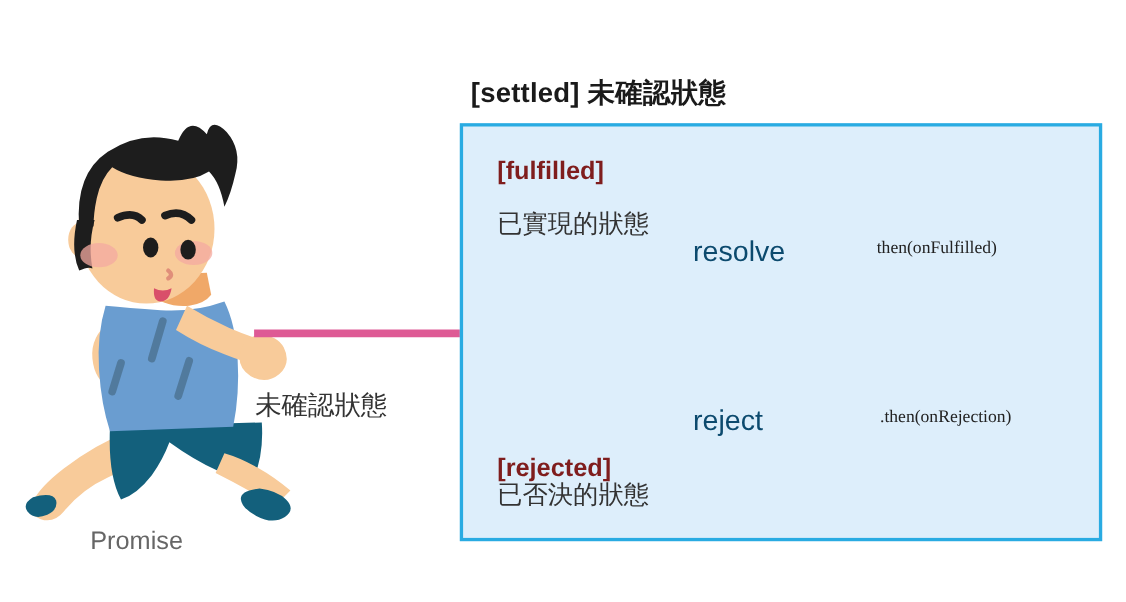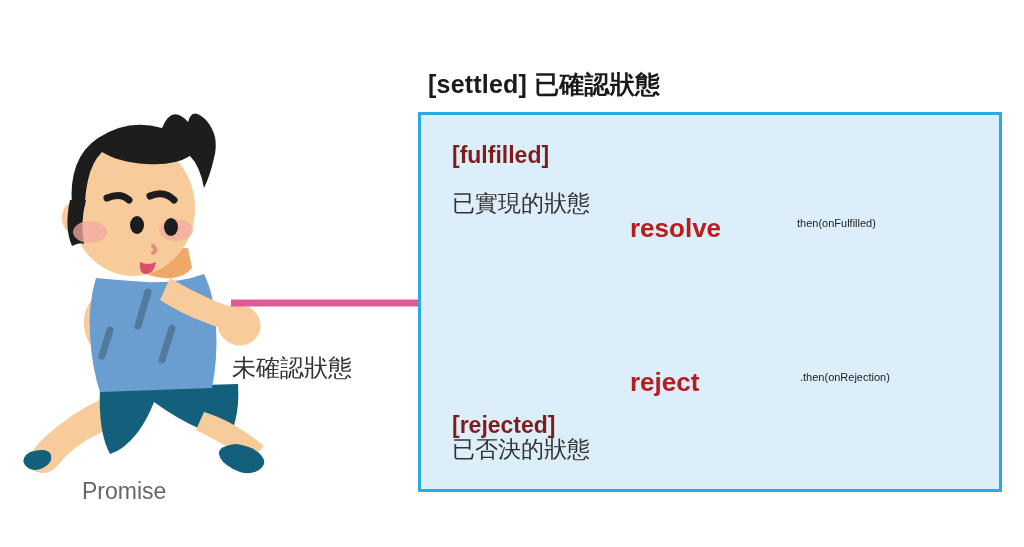--- a/index.html
+++ b/index.html
@@ -21,26 +21,26 @@
 
   
   .state-head{position:absolute;font-size:23px;font-weight:700;color:#7f1d1d;white-space:nowrap;}
   .state-sub {position:absolute;font-size:23px;font-weight:400;color:#333;white-space:nowrap;}
 
   #fulfilled-head{left:452px;top:142px;}
   #fulfilled-sub {left:452px;top:176px;margin-top:12px;}
   #rejected-head {left:452px;top:412px;text-align:center;}
   #rejected-sub  {left:452px;top:434px;}
 
-  .action{position:absolute;font-size:26px;font-weight:700;color:#b91c1c;white-space:nowrap;}
+  .action{position:absolute;font-size:26px;font-weight:400;color:#0c4a6e;white-space:nowrap;}
   #resolve-label{left:630px;top:213px;}
   #reject-label {left:630px;top:367px;}
 
-  .code{position:absolute;font-family:Liberation Sans, sans-serif;
-        font-size:11px;color:#222;white-space:nowrap;}
+  .code{position:absolute;font-family:Liberation Serif, serif;
+        font-size:16px;color:#222;white-space:nowrap;}
   #then-code {left:797px;top:217px;}
   #catch-code{left:800px;top:371px;}
 
   #pending-head{position:absolute;left:232px;top:316px;font-size:24px;font-weight:700;color:#111;white-space:nowrap;}
   #pending-sub {position:absolute;left:232px;top:352px;font-size:24px;color:#333;white-space:nowrap;}
 
   #promise-caption{position:absolute;left:82px;top:478px;font-size:23px;color:#666;white-space:nowrap;}
 
   
   .svg-layer{position:absolute;left:0;top:0;width:1024px;height:547px;pointer-events:none;}
@@ -113,21 +113,21 @@
     <path d="M459 227 L459 381" stroke="#de5a95" stroke-width="7" fill="none" stroke-linecap="square"></path>
 
     <line x1="456" y1="227" x2="618" y2="227" stroke="#de5a95" stroke-width="7" marker-end="url(#ah-thick)"></line>
 
     <line x1="456" y1="381" x2="618" y2="381" stroke="#de5a95" stroke-width="7" marker-end="url(#ah-thick)"></line>
 
     <line x1="729" y1="227" x2="787" y2="227" stroke="#e06aa0" stroke-width="3" marker-end="url(#ah-thin)"></line>
     <line x1="722" y1="381" x2="789" y2="381" stroke="#e06aa0" stroke-width="3" marker-end="url(#ah-thin)"></line>
   </svg>
 
-  <div id="settled-title">[settled] 已確認狀態</div>
+  <div id="settled-title">[settled] 未確認狀態</div>
   <div id="settled-box"></div>
 
   <div class="state-head" id="fulfilled-head">[fulfilled]</div>
   <div class="state-sub" id="fulfilled-sub">已實現的狀態</div>
   <div class="action" id="resolve-label">resolve</div>
   <div class="code" id="then-code">then(onFulfilled)</div>
 
   <div class="state-head" id="rejected-head">[rejected]</div>
   <div class="state-sub" id="rejected-sub">已否決的狀態</div>
   <div class="action" id="reject-label">reject</div>

